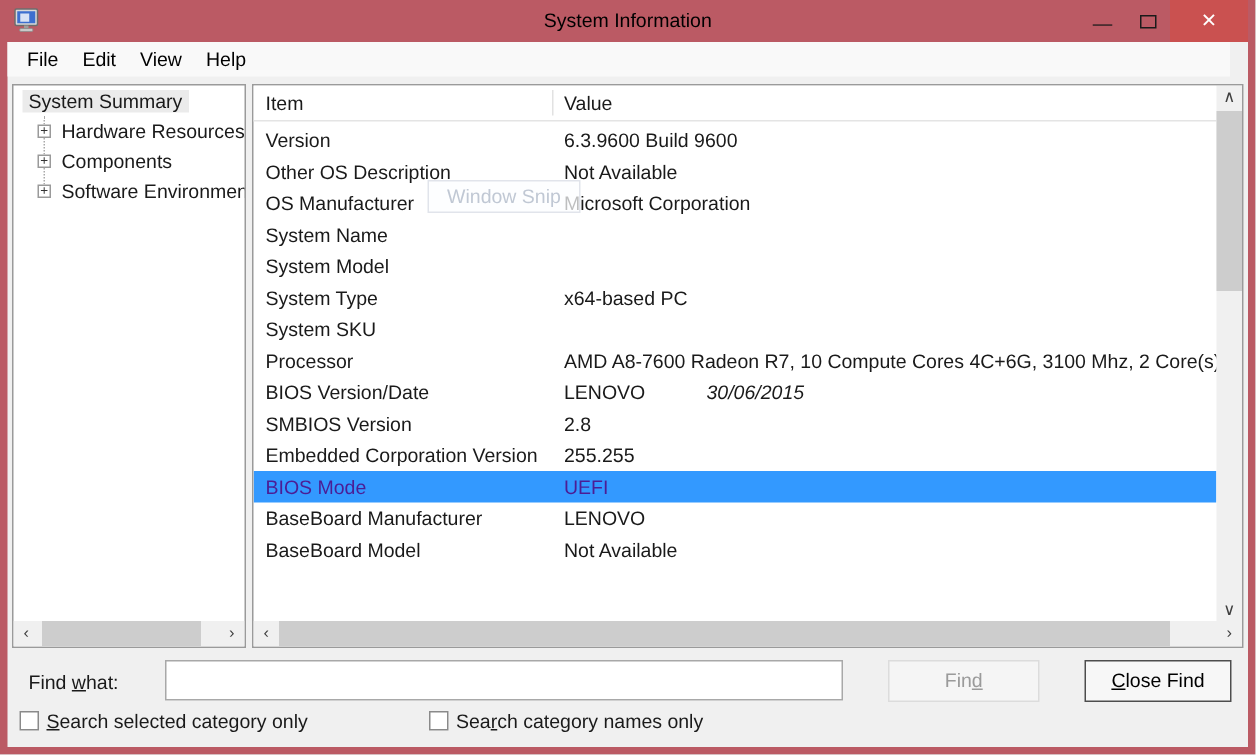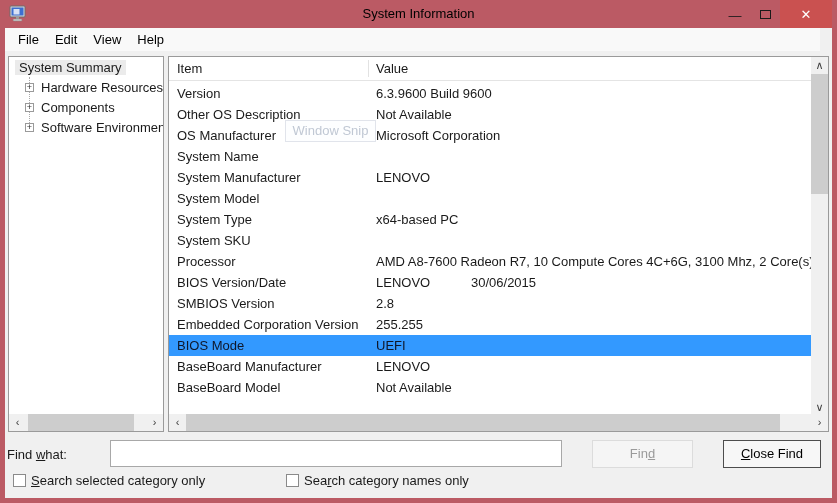--- a/index.html
+++ b/index.html
@@ -35,39 +35,39 @@
 
   
   .thead { position:absolute; left:0; top:0; right:17px; height:24px; background:#fff; border-bottom:1px solid #e4e4e4; line-height:24px; }
   .th-item { position:absolute; left:8px; }
   .th-value { position:absolute; left:207px; }
   .th-div { position:absolute; left:199px; top:3px; bottom:3px; width:1px; background:#e2e2e2; }
   .tbody { position:absolute; left:0; top:26px; right:17px; bottom:17px; overflow:hidden; }
   .trow { position:relative; height:21px; line-height:21px; padding-left:8px; white-space:nowrap; overflow:hidden; }
   .trow .c-item { display:inline-block; width:199px; overflow:hidden; white-space:nowrap; vertical-align:top; }
   .trow .c-val { white-space:pre; }
-  .trow .c-val2 { position:absolute; left:302px; top:0; }
-  .trow.sel { background:#3399ff; color:#0f172a; }
+  .trow .c-val2 { position:absolute; left:302px; top:0;font-style:italic; }
+  .trow.sel { background:#3399ff; color:#4c1d95; }
 
   
   .sb-h { position:absolute; bottom:0; left:0; right:0; height:17px; background:#f0f0f0; display:flex; }
   .sb-v { position:absolute; top:0; right:0; width:17px; height:359px; background:#f0f0f0; display:flex; flex-direction:column; }
   .sb-btn { flex:none; width:17px; height:17px; line-height:17px; text-align:center; font-size:11px; color:#404040; }
   .sb-track { flex:1; position:relative; }
   .sb-thumb { position:absolute; background:#cdcdcd; }
   .thumb-table-h { left:0; top:0; bottom:0; width:594px; }
   .thumb-tree-h { left:2px; top:0; bottom:0; width:106px; }
   .thumb-table-v { left:0; right:0; top:0; height:120px; }
 
   
-  .snip-ghost { position:absolute; left:280px; top:92px; width:91px; height:22px; background:rgba(252,253,255,0.72);
+  .snip-ghost { position:absolute; left:280px; top:92px; width:102px; height:22px; background:rgba(252,253,255,0.72);
     border:1px solid rgba(190,198,210,0.45); color:#c0c8d4; text-align:center; line-height:20px; z-index:5; }
 
   
-  .find-label { position:absolute; left:2px; top:419px; }
+  .find-label { position:absolute; left:14px; top:419px; }
   .find-input { position:absolute; left:105px; top:412px; width:452px; height:27px; border:1px solid #a8a8a8; background:#fff;
     font-family:inherit; font-size:13px; padding:0 4px; }
   .btn { position:absolute; top:412px; height:28px; text-align:center; line-height:26px; }
   .btn-find { left:587px; width:101px; background:#f5f5f5; border:1px solid #dcdcdc; color:#9a9a9a; }
   .btn-close { left:718px; width:98px; background:#f7f7f7; border:1px solid #4d4d4d; color:#000; }
 
   .chk-row { position:absolute; top:444px; height:16px; display:flex; align-items:center; }
   .chk-1 { left:8px; } .chk-2 { left:253px;padding-left:28px; }
   .cb { width:13px; height:13px; border:1px solid #8a8a8a; background:#fff; display:inline-block; margin-right:5px; flex:none; }
 
@@ -143,23 +143,20 @@
           <div class="trow">
     <span class="c-item">Other OS Description</span><span class="c-val">Not Available</span><span class="c-val2"></span>
   </div>
           <div class="trow">
     <span class="c-item">OS Manufacturer</span><span class="c-val">Microsoft Corporation</span><span class="c-val2"></span>
   </div>
           <div class="trow">
     <span class="c-item">System Name</span><span class="c-val"></span><span class="c-val2"></span>
   </div>
           <div class="trow">
-    <span class="c-item">System Manufacturer</span><span class="c-val">LENOVO</span><span class="c-val2"></span>
-  </div>
-          <div class="trow">
     <span class="c-item">System Model</span><span class="c-val"></span><span class="c-val2"></span>
   </div>
           <div class="trow">
     <span class="c-item">System Type</span><span class="c-val">x64-based PC</span><span class="c-val2"></span>
   </div>
           <div class="trow">
     <span class="c-item">System SKU</span><span class="c-val"></span><span class="c-val2"></span>
   </div>
           <div class="trow">
     <span class="c-item">Processor</span><span class="c-val">AMD A8-7600 Radeon R7, 10 Compute Cores 4C+6G, 3100 Mhz, 2 Core(s)</span><span class="c-val2"></span>

